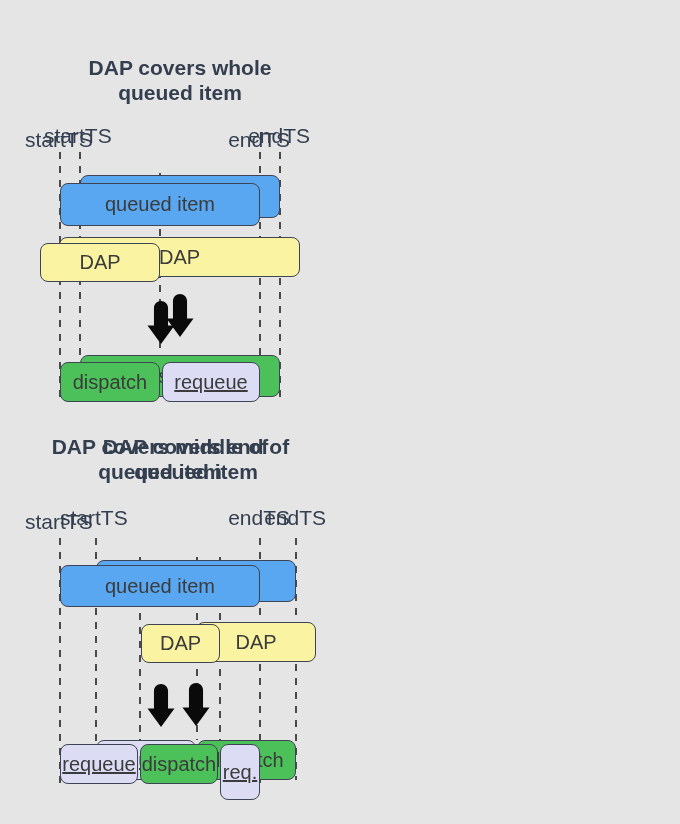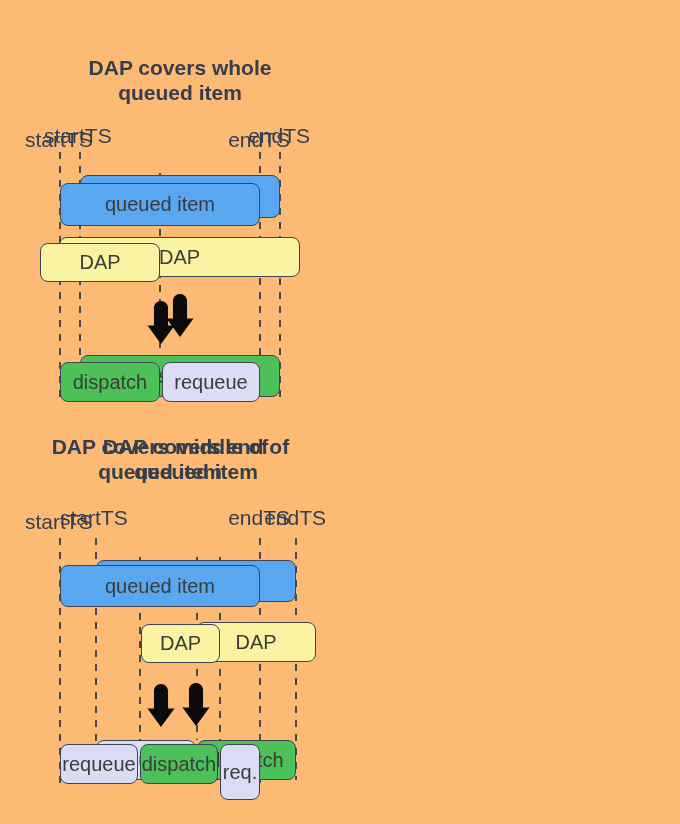--- a/index.html
+++ b/index.html
@@ -1,17 +1,17 @@
 <!DOCTYPE html>
 <html style="--c-queued: #59A7F0; --c-dap: #F9F3A2; --c-dispatch: #4CC15A; --c-requeue: #DCDCF5; --c-border: #3F4454; --c-bar_text: #3B3B3B; --c-label_text: #333E4F; --c-dash: #4A4A4A; --c-arrow: #0A0A0A;"><head>
 <meta charset="utf-8">
 <style>
   html,body{margin:0;padding:0;background:#ffffff;}
   .stage{
-    position:relative;width:680px;height:824px;background:#fdba74;overflow:hidden;
+    position:relative;width:680px;height:824px;background:#e5e5e5;overflow:hidden;
     font-family:"Liberation Sans","DejaVu Sans",sans-serif;
   }
   .panel{position:absolute;width:340px;height:412px;}
   .p1{left:0;top:0;}   .p2{left:340;top:0;}
   .p3{left:6px;top:412;margin-left:10px;} .p4{left:340;top:412;}
 
   .title{
     position:absolute;text-align:center;font-weight:700;font-size:21px;
     line-height:25px;color:var(--c-label_text,#333E4F);white-space:pre-line;
   }
@@ -47,21 +47,21 @@
 
   .bar{
     position:absolute;z-index:2;box-sizing:border-box;
     border:1.5px solid var(--c-border,#3F4454);border-radius:8px;
     display:flex;align-items:center;justify-content:center;
     font-size:20px;color:var(--c-bar_text,#3B3B3B);
   }
   .bar-queued  {background:var(--c-queued,#59A7F0);}
   .bar-dap     {background:var(--c-dap,#F9F3A2);}
   .bar-dispatch{background:var(--c-dispatch,#4CC15A);}
-  .bar-requeue {background:var(--c-requeue,#DCDCF5);}
+  .bar-requeue {background:var(--c-requeue,#DCDCF5);text-decoration:underline;}
 
   .p1 .bar-queued  {left:80px; top:175px;width:200px;height:43px;}
   .p1 .bar-dap     {left:59px; top:237px;width:241px;height:40px;}
   .p1 .r0          {left:80px; top:355px;width:200px;height:42px;}
 
   .p2 .bar-queued  {left:60px; top:183px;width:200px;height:43px;}
   .p2 .bar-dap     {left:40px; top:243px;width:120px;height:39px;}
   .p2 .r0          {left:60px; top:362px;width:100px;height:40px;}
   .p2 .r1          {left:162px;top:362px;width:98px; height:40px;}
 

